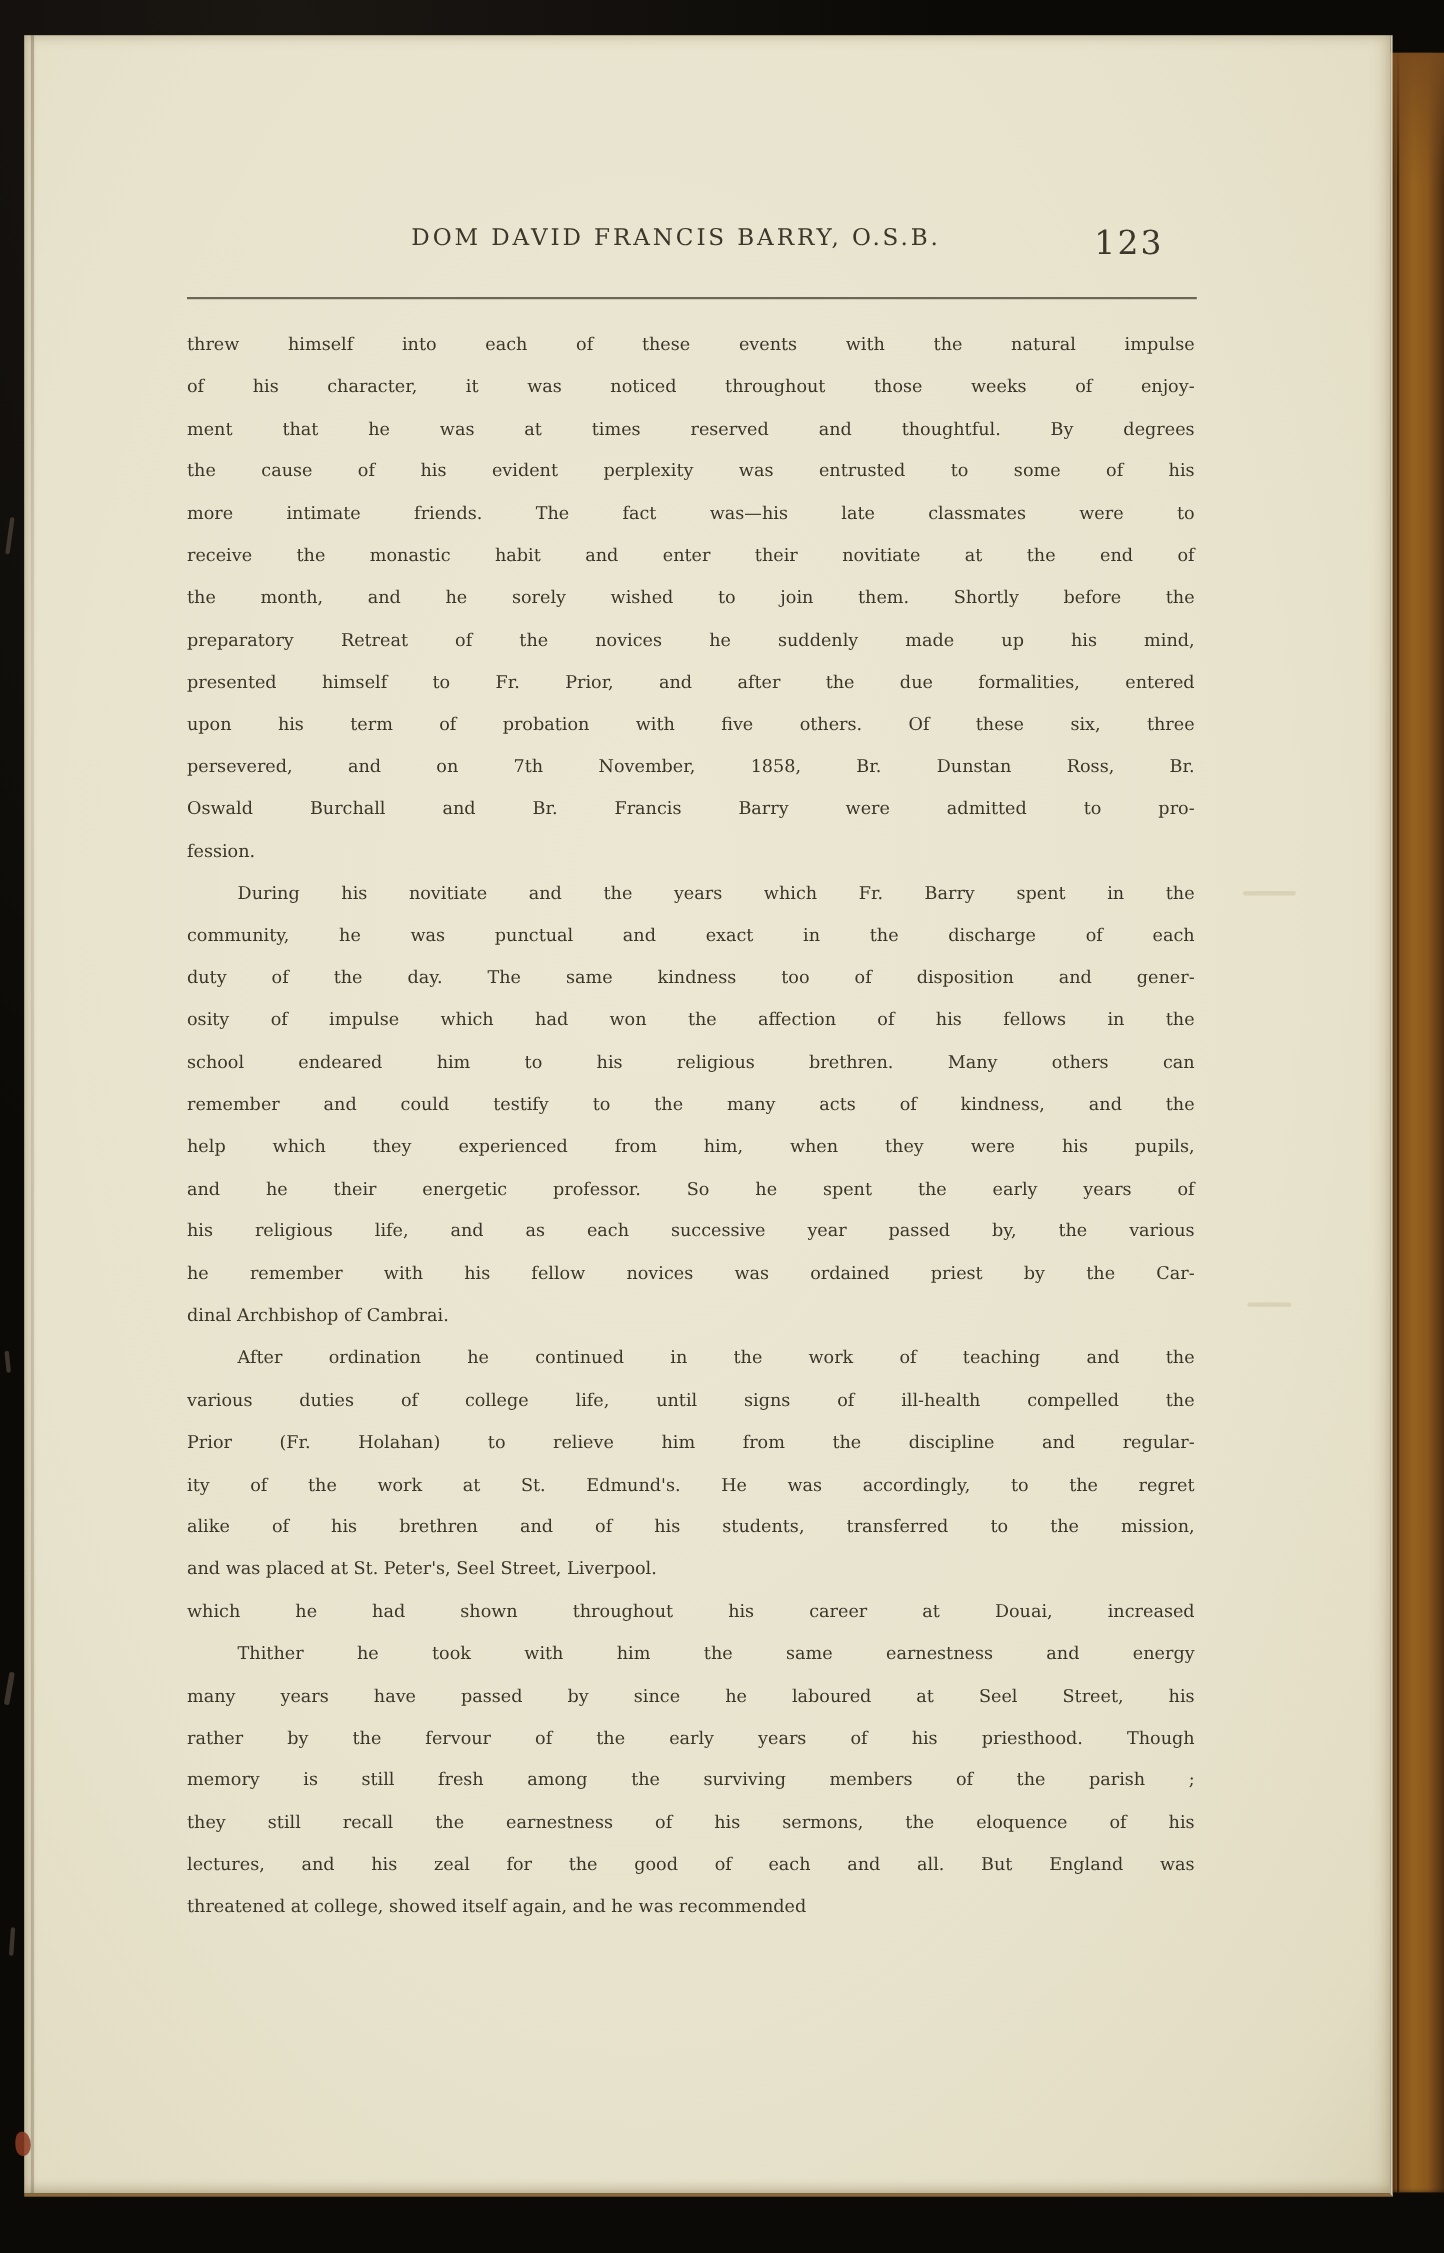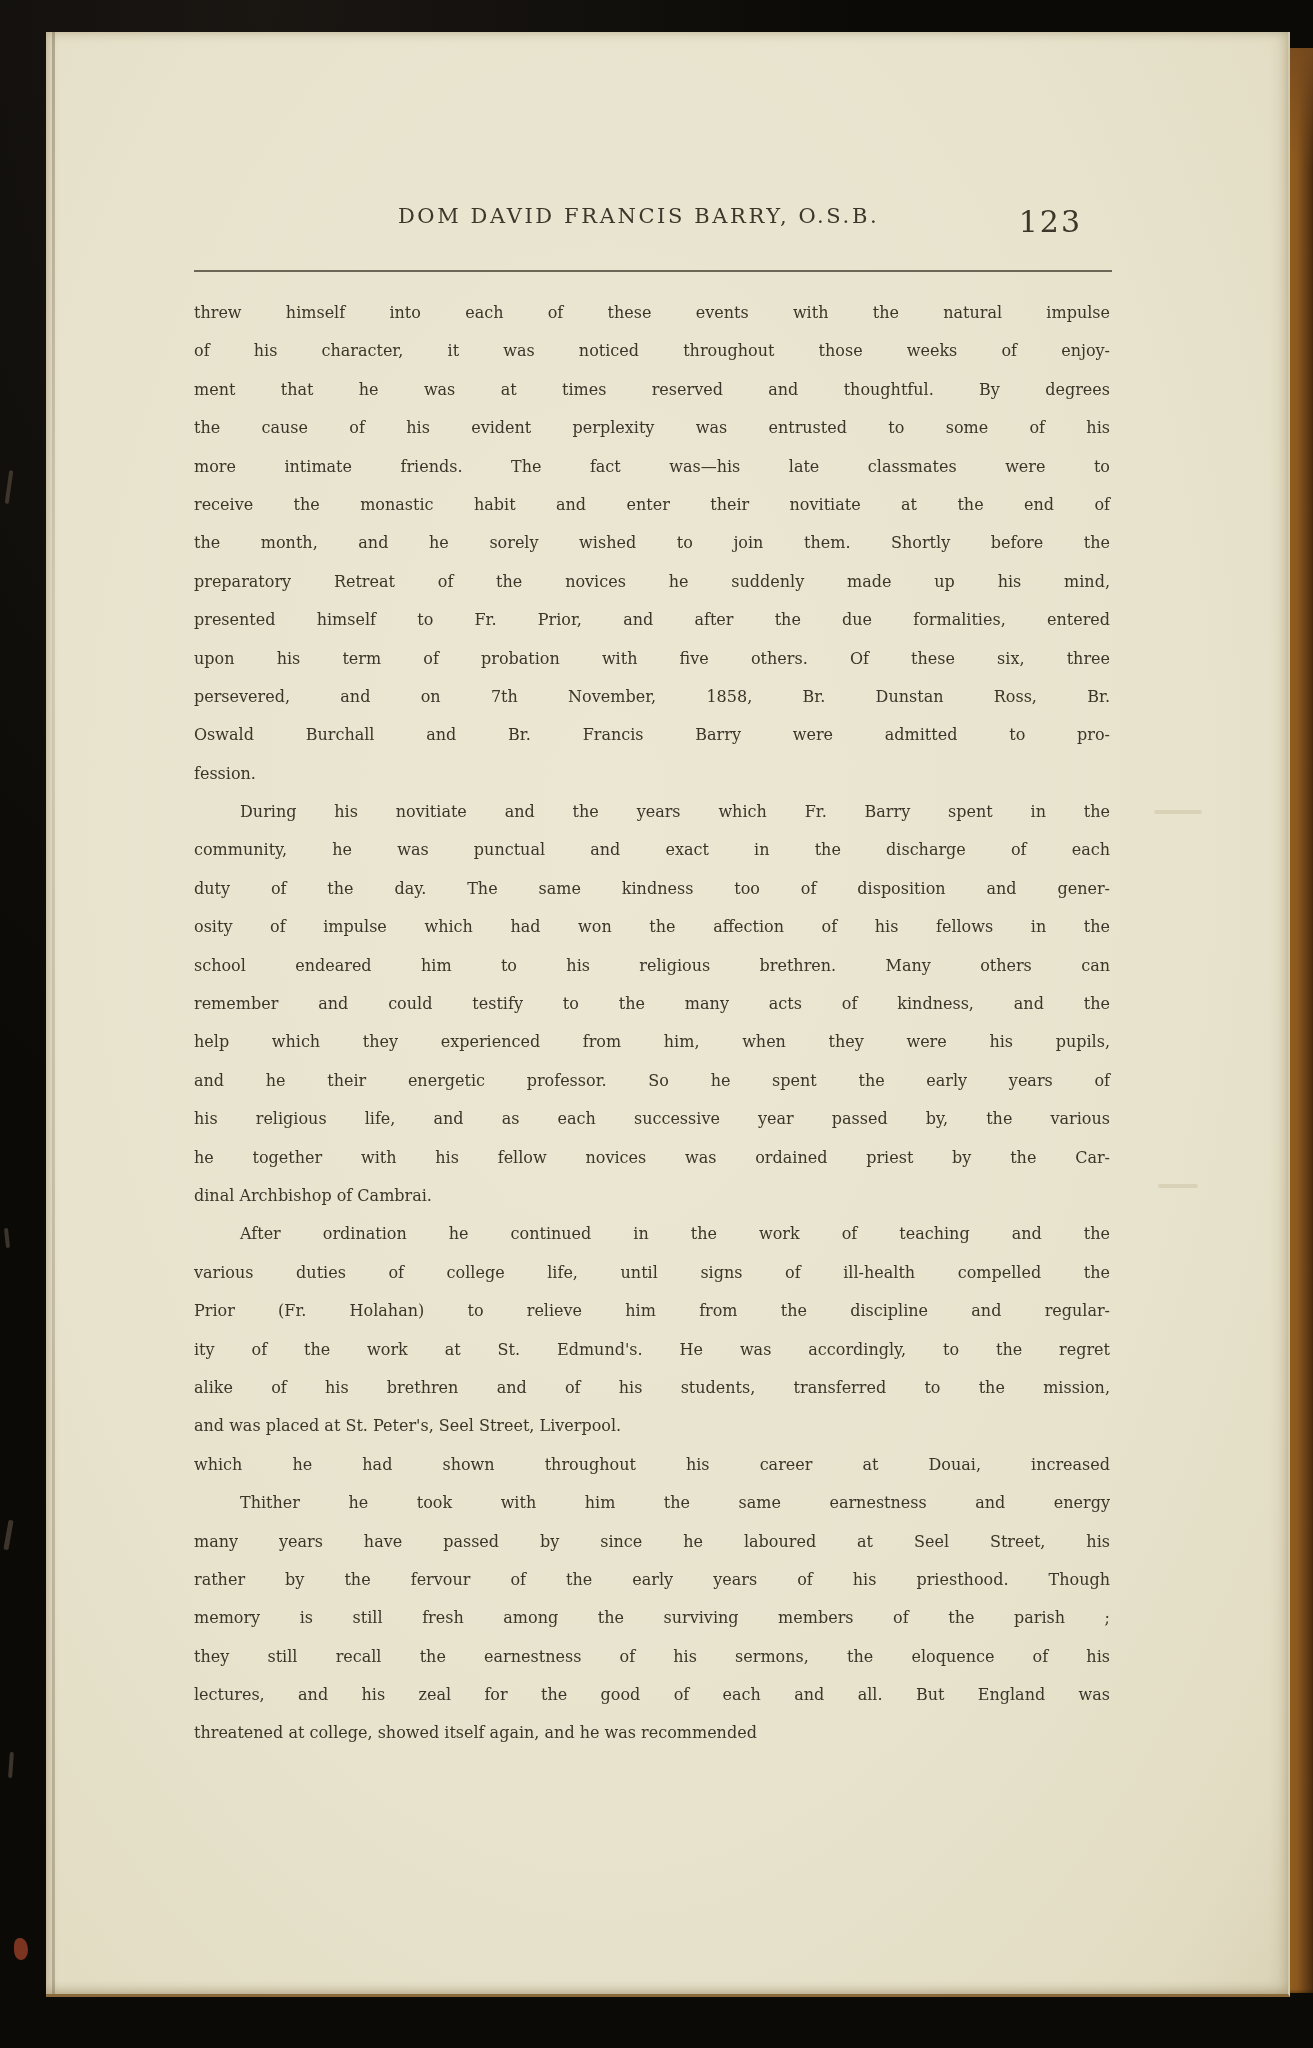--- a/index.html
+++ b/index.html
@@ -25,21 +25,20 @@
     background:linear-gradient(180deg,rgba(120,75,30,.9),rgba(120,75,30,0));}
   
   .page{
     position:absolute;left:22px;top:32px;width:1242px;height:1962px;
     background:#eae5d0;
     background:
       radial-gradient(ellipse at 45% 40%, #ece7d3 0%, #e8e3cd 60%, #e2dcc3 90%, #d9d2b6 100%);
     border-right:2px solid #cfc9ae;
     border-bottom:3px solid #8a6a3a;
     box-shadow:inset -6px 0 14px rgba(120,95,50,.18), inset 0 -4px 10px rgba(120,95,50,.2), inset 4px 0 10px rgba(90,70,40,.15);
-    margin-left:24px;
   }
   
   .crease{position:absolute;left:6px;top:0;bottom:0;width:3px;
     background:linear-gradient(180deg,rgba(90,70,45,.35),rgba(90,70,45,.12) 30%,rgba(90,70,45,.3));}
   .running-head{
     position:absolute;left:148px;top:172px;width:918px;height:40px;
   }
   .head-title{
     position:absolute;left:50%;transform:translateX(-53%);top:0;
     font-size:21px;letter-spacing:2.6px;color:#3c362b;white-space:nowrap;
@@ -110,21 +109,21 @@
       <div class="para">
         <div class="line ind">During his novitiate and the years which Fr. Barry spent in the</div>
         <div class="line">community, he was punctual and exact in the discharge of each</div>
         <div class="line">duty of the day.  The same kindness too of disposition and gener-</div>
         <div class="line">osity of impulse which had won the affection of his fellows in the</div>
         <div class="line">school endeared him to his religious brethren.  Many others can</div>
         <div class="line">remember and could testify to the many acts of kindness, and the</div>
         <div class="line">help which they experienced from him, when they were his pupils,</div>
         <div class="line">and he their energetic professor.  So he spent the early years of</div>
         <div class="line">his religious life, and as each successive year passed by, the various</div>
-        <div class="line">he together with his fellow novices was ordained priest by the Car-</div>
+        <div class="line">he remember with his fellow novices was ordained priest by the Car-</div>
         <div class="line end">dinal Archbishop of Cambrai.</div>
       </div>
       <div class="para">
         <div class="line ind">After ordination he continued in the work of teaching and the</div>
         <div class="line">various duties of college life, until signs of ill-health compelled the</div>
         <div class="line">Prior (Fr. Holahan) to relieve him from the discipline and regular-</div>
         <div class="line">ity of the work at St. Edmund's.  He was accordingly, to the regret</div>
         <div class="line">alike of his brethren and of his students, transferred to the mission,</div>
         <div class="line end">and was placed at St. Peter's, Seel Street, Liverpool.</div>
       </div>

